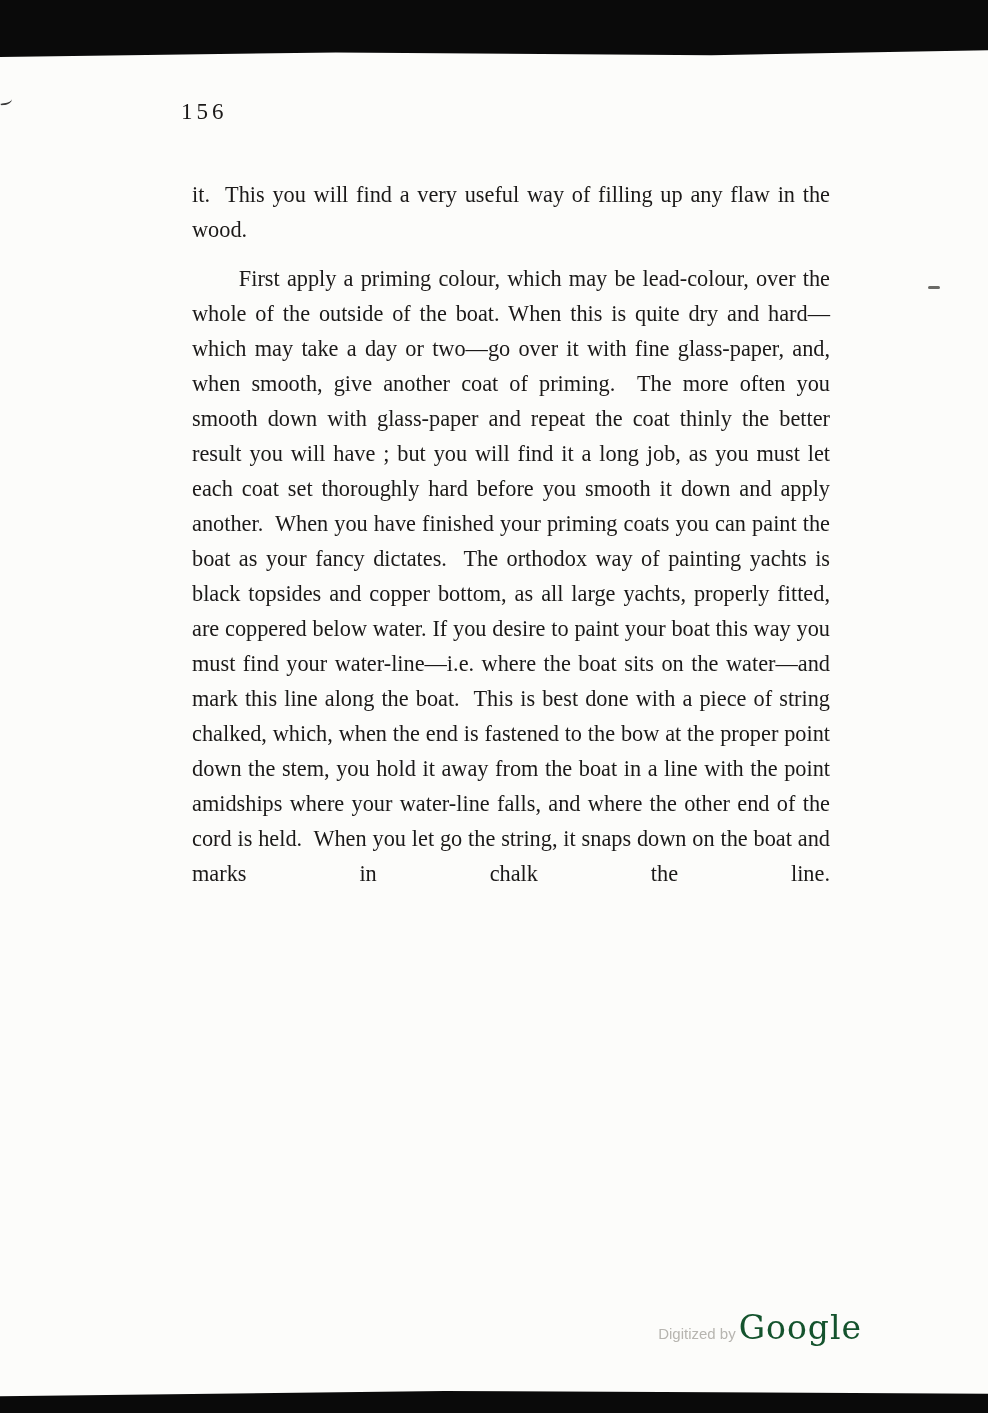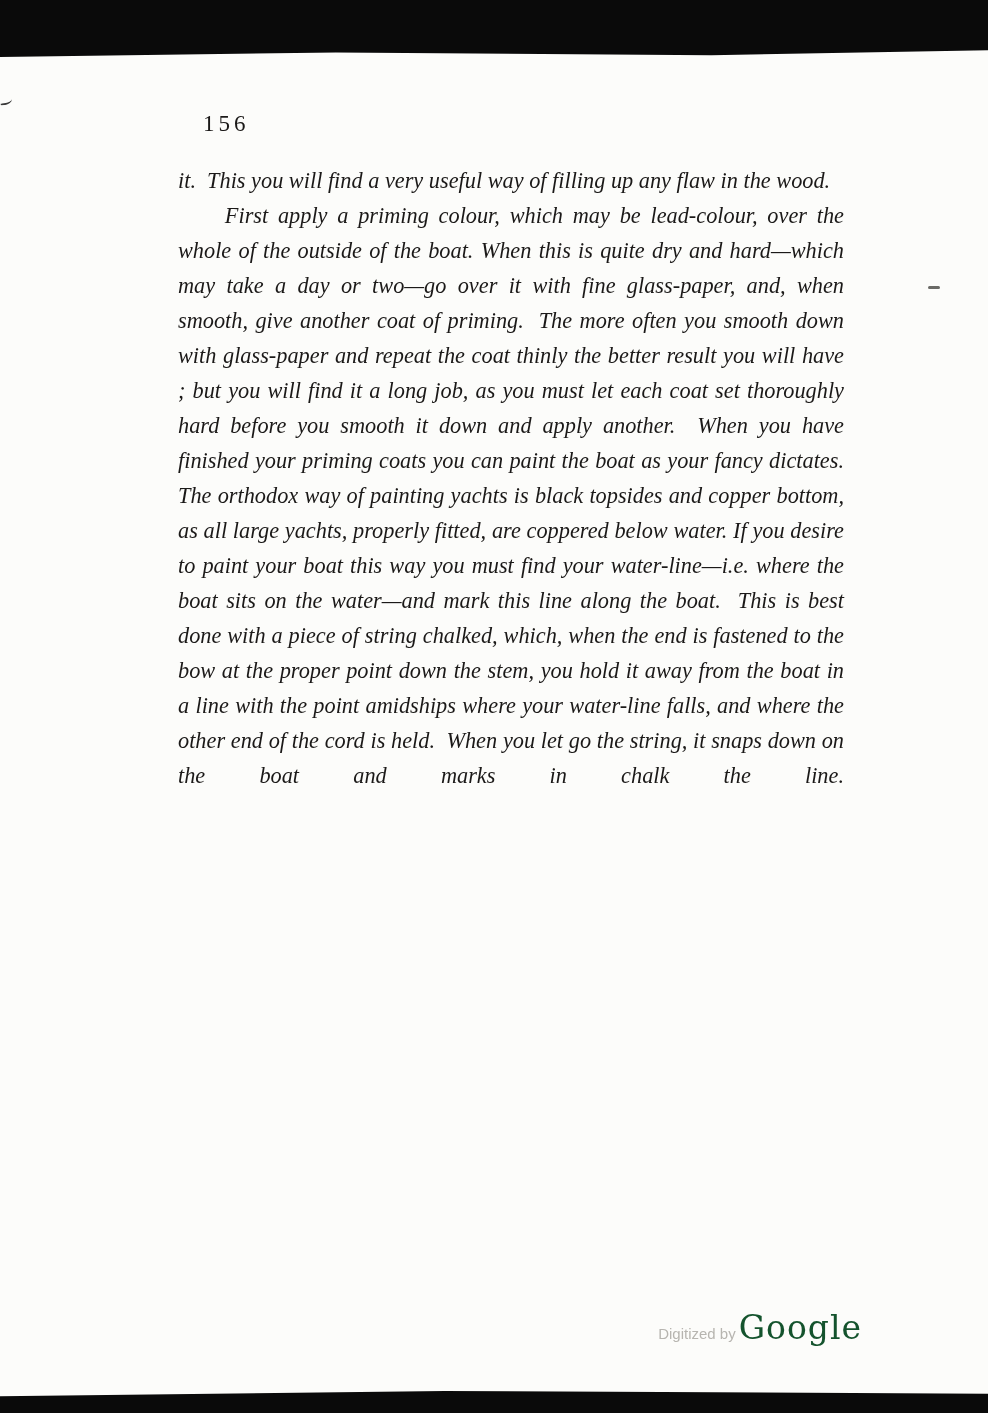--- a/index.html
+++ b/index.html
@@ -45,25 +45,24 @@
   .scan-mark-right {
     position: absolute;
     left: 928px; top: 286px;
     width: 12px; height: 3px;
     background: #6a6a66;
     border-radius: 2px;
   }
   
   .header {
     position: absolute;
-    top: 104px;
+    top: 92px;
     left: 178px;
     width: 667px;
     height: 42px;
-    margin-left: 22px;
   }
   .page-num {
     position: absolute;
     left: 3px;
     top: 7px;
     font-size: 23px;
     letter-spacing: 4px;
   }
   .running-title {
     position: absolute;
@@ -78,24 +77,23 @@
   .body-text {
     position: absolute;
     top: 163px;
     left: 178px;
     width: 666px;
     font-size: 22.3px;
     line-height: 35px;
     text-align: justify;
   }
   .body-text p {
-    margin: 0;
+    margin: 14px;
     text-indent: 2.1em;
     white-space: pre-wrap;
-    font-style: italic;
   }
   .body-text p.noindent {
     text-indent: 0;
   }
   .body-text p.justify-last {
     text-align-last: justify;
   }
   
   .watermark {
     position: absolute;

